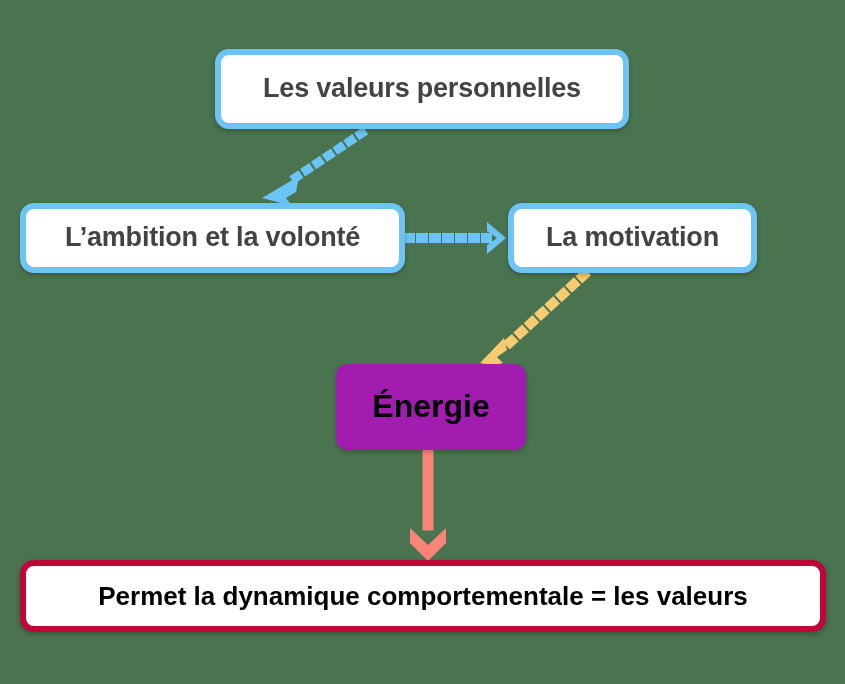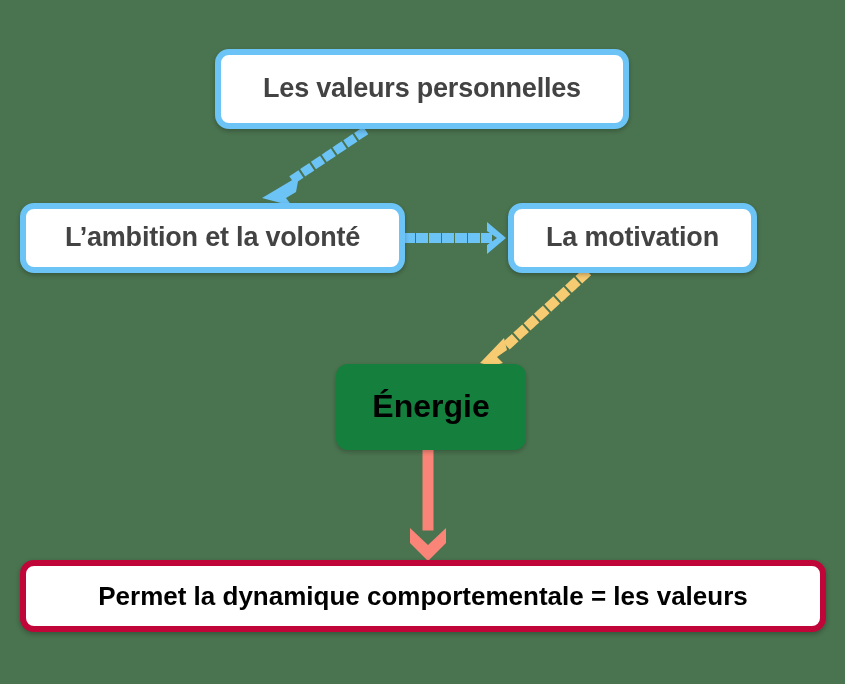--- a/index.html
+++ b/index.html
@@ -120,21 +120,21 @@
   </div>
 
   <div class="node node-blue" id="node-motivation" style="background: rgb(255, 255, 255); color: rgb(67, 67, 67); border-color: rgb(108, 195, 246);">
     <span class="node-label">La motivation</span>
   </div>
 
   <div class="node node-blue" id="node-ambition" style="background: rgb(255, 255, 255); color: rgb(67, 67, 67); border-color: rgb(108, 195, 246);">
     <span class="node-label">L’ambition et la volonté</span>
   </div>
 
-  <div class="node node-yellow" id="node-energie" style="background: #15803d; color: rgb(0, 0, 0);">
+  <div class="node node-yellow" id="node-energie" style="background: #a21caf; color: rgb(0, 0, 0);">
     <span class="node-label">Énergie</span>
   </div>
 
   <div class="node node-crimson" id="node-actions" style="background: rgb(255, 255, 255); color: rgb(0, 0, 0); border-color: rgb(192, 6, 57);">
     <span class="node-label">Permet la dynamique comportementale = les valeurs</span>
   </div>
 
 </div>
 
 </body></html>

